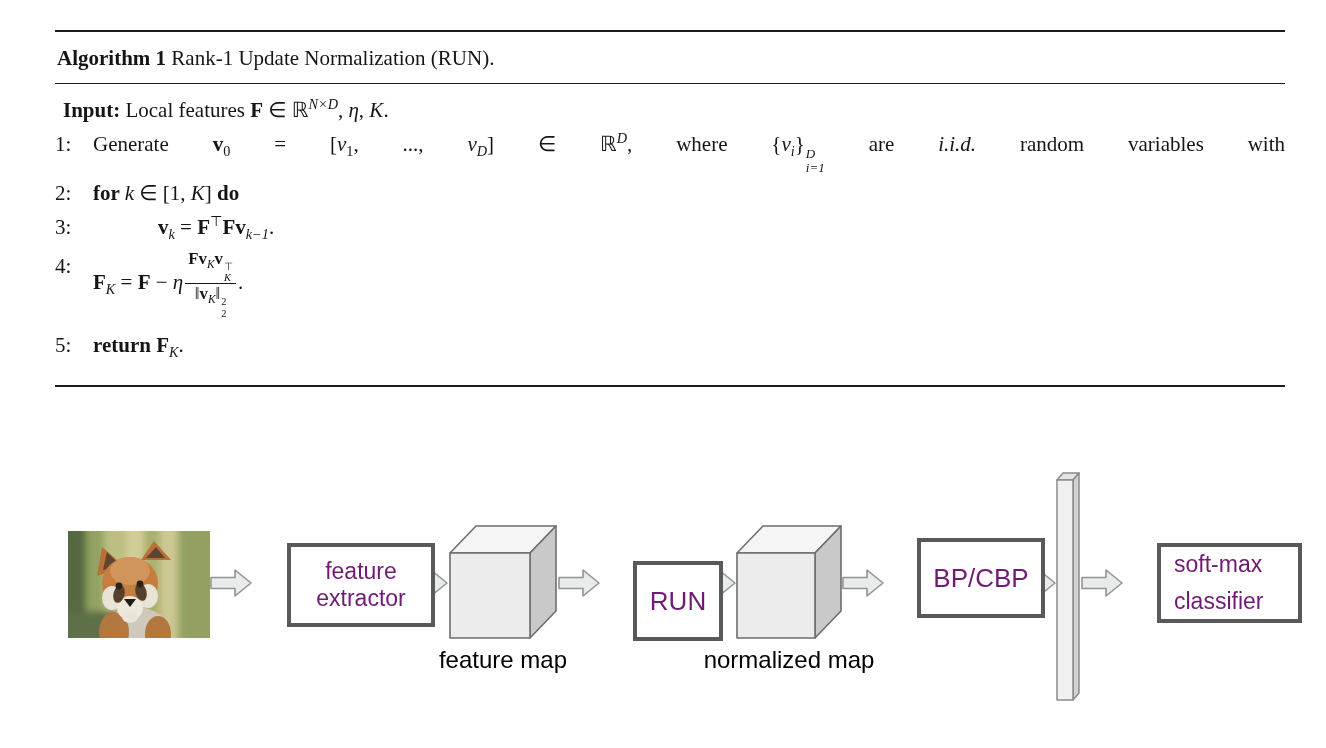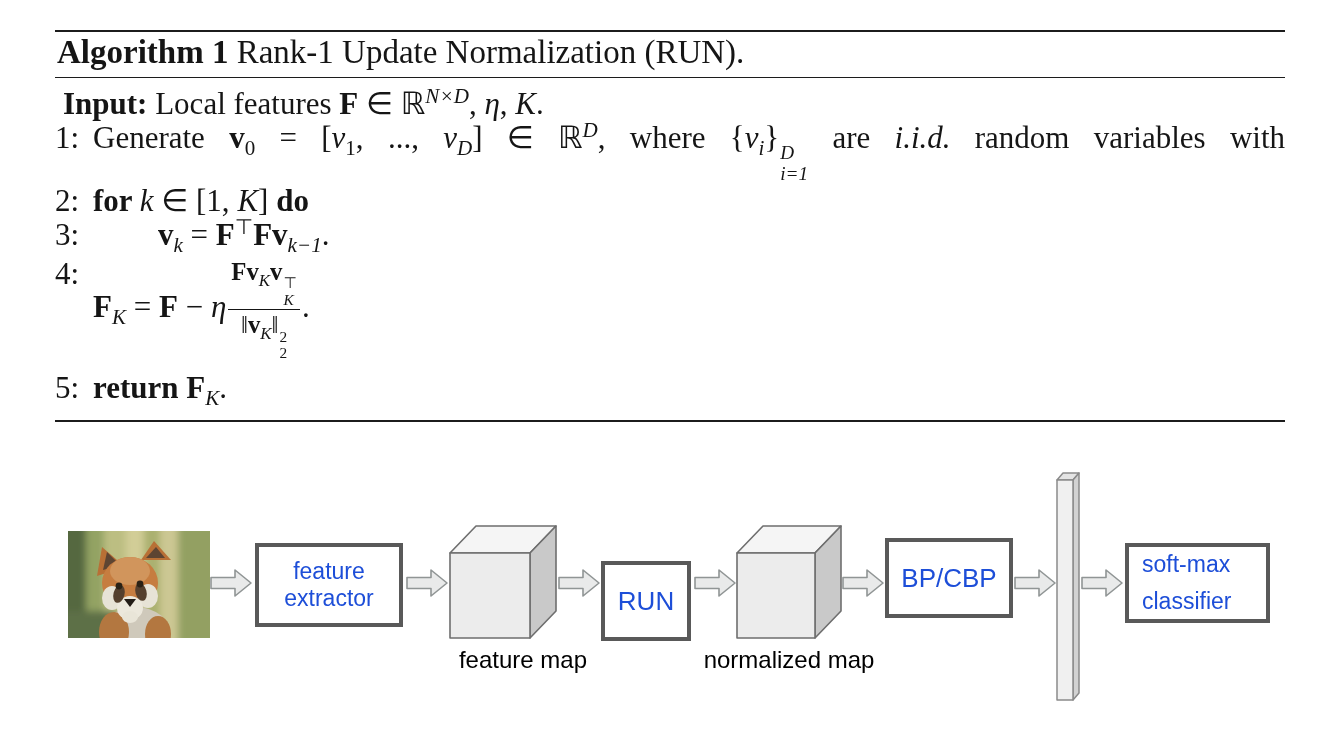--- a/index.html
+++ b/index.html
@@ -5,22 +5,22 @@
   html,body{margin:0;padding:0;background:#ffffff;}
   body{width:1326px;height:748px;position:relative;overflow:hidden;
        font-family:"Liberation Serif",serif;color:#151515;}
 
   
   .algo{position:absolute;left:55px;top:30px;width:1230px;}
   .rule{height:0;border:0;}
   .rule-top{border-top:2.5px solid var(--rule-color,#1c1c1c);}
   .rule-mid{border-top:1.5px solid var(--rule-color,#1c1c1c);}
   .rule-bottom{border-top:2px solid var(--rule-color,#1c1c1c);}
-  .algo-title{font-size:33px;line-height:32px;padding:4px 0 9px 2px;}
-  .algo-body{font-size:31px;padding:9px 0 15px 0;}
+  .algo-title{font-size:21px;line-height:32px;padding:10px 0 9px 2px;}
+  .algo-body{font-size:21px;padding:9px 0 23px 0;}
   .row{display:flex;line-height:34px;}
   .row .num{flex:0 0 38px;width:38px;}
   .row .content{flex:1;display:block;}
   .row.io{padding-left:8px;}
   .row.cont .content{padding-left:38px;}
   .row.indent2 .content{padding-left:65px;}
   .justify-line{text-align:justify;text-align-last:justify;}
   .row.tall{margin:5px 0 9px 0;}
   .b{font-weight:bold;}
   .i{font-style:italic;}
@@ -29,29 +29,29 @@
         font-size:0.8em;line-height:1.2;margin:0 2px;}
   .frac .fnum{display:block;padding:0 3px;}
   .frac .fden{display:block;border-top:1.8px solid #151515;padding:0 3px;}
   .stack{display:inline-flex;flex-direction:column;align-items:flex-start;
          font-size:0.62em;line-height:1.1;vertical-align:-0.55em;margin-left:1px;}
 
   
   .dg-svg{position:absolute;left:0;top:460px;}
   .dbox{position:absolute;box-sizing:border-box;border:4px solid var(--box-border,#595959);
         background:#fff;display:flex;flex-direction:column;justify-content:center;
-        font-family:"Liberation Sans",sans-serif;color:#1d4ed8;text-align:center;}
+        font-family:"Liberation Sans",sans-serif;color:#701a75;text-align:center;margin-left:32px;}
   .dbox-fe{left:255px;top:543px;width:148px;height:84px;font-size:23px;line-height:27px;}
   .dbox-run{left:601px;top:561px;width:90px;height:80px;font-size:26px;line-height:28px;}
   .dbox-bp{left:885px;top:538px;width:128px;height:80px;font-size:26px;line-height:28px;}
   .dbox-sm{left:1125px;top:543px;width:145px;height:80px;font-size:23px;line-height:27px;
            text-align:left;padding-left:13px;gap:10px;}
   .dlabel{position:absolute;font-family:"Liberation Sans",sans-serif;font-size:24px;
           color:#000;text-align:center;}
-  .dlabel-fm{left:433px;top:646px;width:180px;}
+  .dlabel-fm{left:413px;top:646px;width:180px;}
   .dlabel-nm{left:689px;top:646px;width:200px;}
   .fox{position:absolute;left:68px;top:531px;}
 
   .arrow{fill:var(--arrow-fill,#e9eaea);stroke:var(--arrow-stroke,#909595);stroke-width:1.6;stroke-linejoin:round;}
   .cube-front{fill:var(--cube-front,#ececec);stroke:#6e6e6e;stroke-width:1.6;stroke-linejoin:round;}
   .cube-top{fill:var(--cube-top,#f5f5f5);stroke:#6e6e6e;stroke-width:1.6;stroke-linejoin:round;}
   .cube-side{fill:var(--cube-side,#c9c9c9);stroke:#6e6e6e;stroke-width:1.6;stroke-linejoin:round;}
   .bar-front{fill:#f0f0f0;stroke:#8a8a8a;stroke-width:1.5;stroke-linejoin:round;}
   .bar-top{fill:#e4e4e4;stroke:#8a8a8a;stroke-width:1.5;stroke-linejoin:round;}
   .bar-side{fill:#d2d2d2;stroke:#8a8a8a;stroke-width:1.5;stroke-linejoin:round;}

